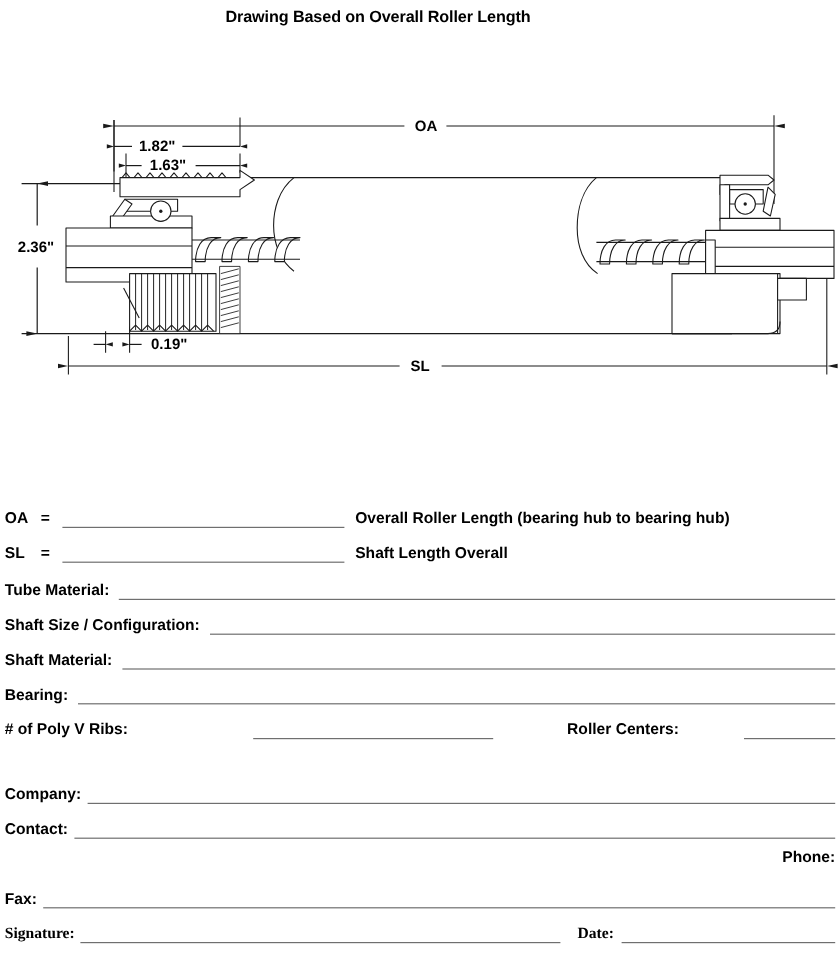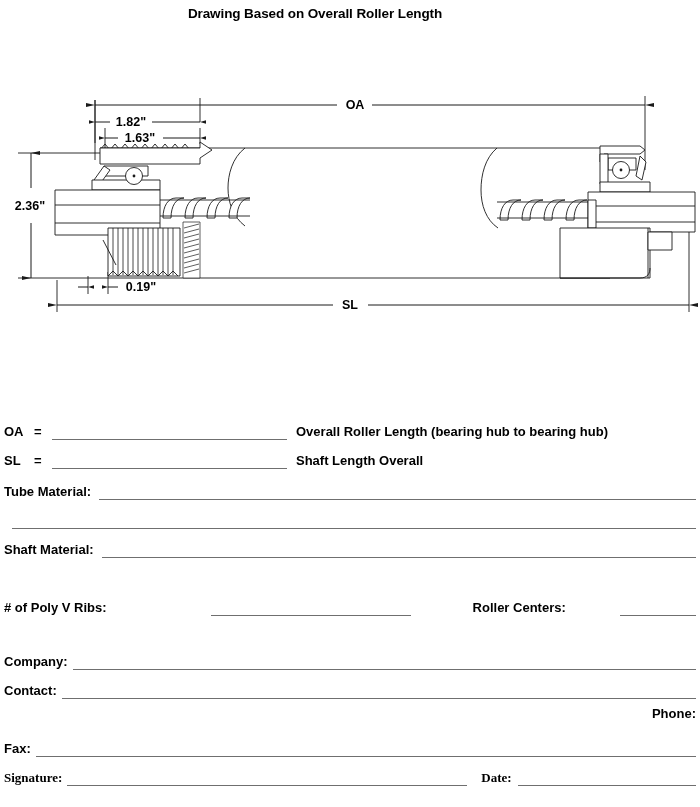--- a/index.html
+++ b/index.html
@@ -307,30 +307,36 @@
     <span class="ftrail">Shaft Length Overall</span>
   </div>
 
   <div class="frow" style="top:70px;">
     <span class="flabel">Tube Material:</span>
     <span class="fgap-md"></span>
     <span class="fline-grow"></span>
   </div>
 
   <div class="frow" style="top:99px;">
+    <span class="flabel">Shaft Size / Configuration:</span>
     <span class="fgap-md"></span>
     <span class="fline-grow"></span>
   </div>
 
   <div class="frow" style="top:128px;">
     <span class="flabel">Shaft Material:</span>
     <span class="fgap-md"></span>
     <span class="fline-grow"></span>
   </div>
 
+  <div class="frow" style="top:157px;">
+    <span class="flabel">Bearing:</span>
+    <span class="fgap-md"></span>
+    <span class="fline-grow"></span>
+  </div>
 
   <div class="frow" style="top:186px;gap:48px;">
     <span class="flabel"># of Poly V Ribs:</span>
     <span class="fgap-md"></span>
     <span class="fline" style="width:200px;"></span>
     <span class="fmid">Roller Centers:</span>
     <span class="fline-grow"></span>
   </div>
 
   <div class="frow" style="top:240px;">

